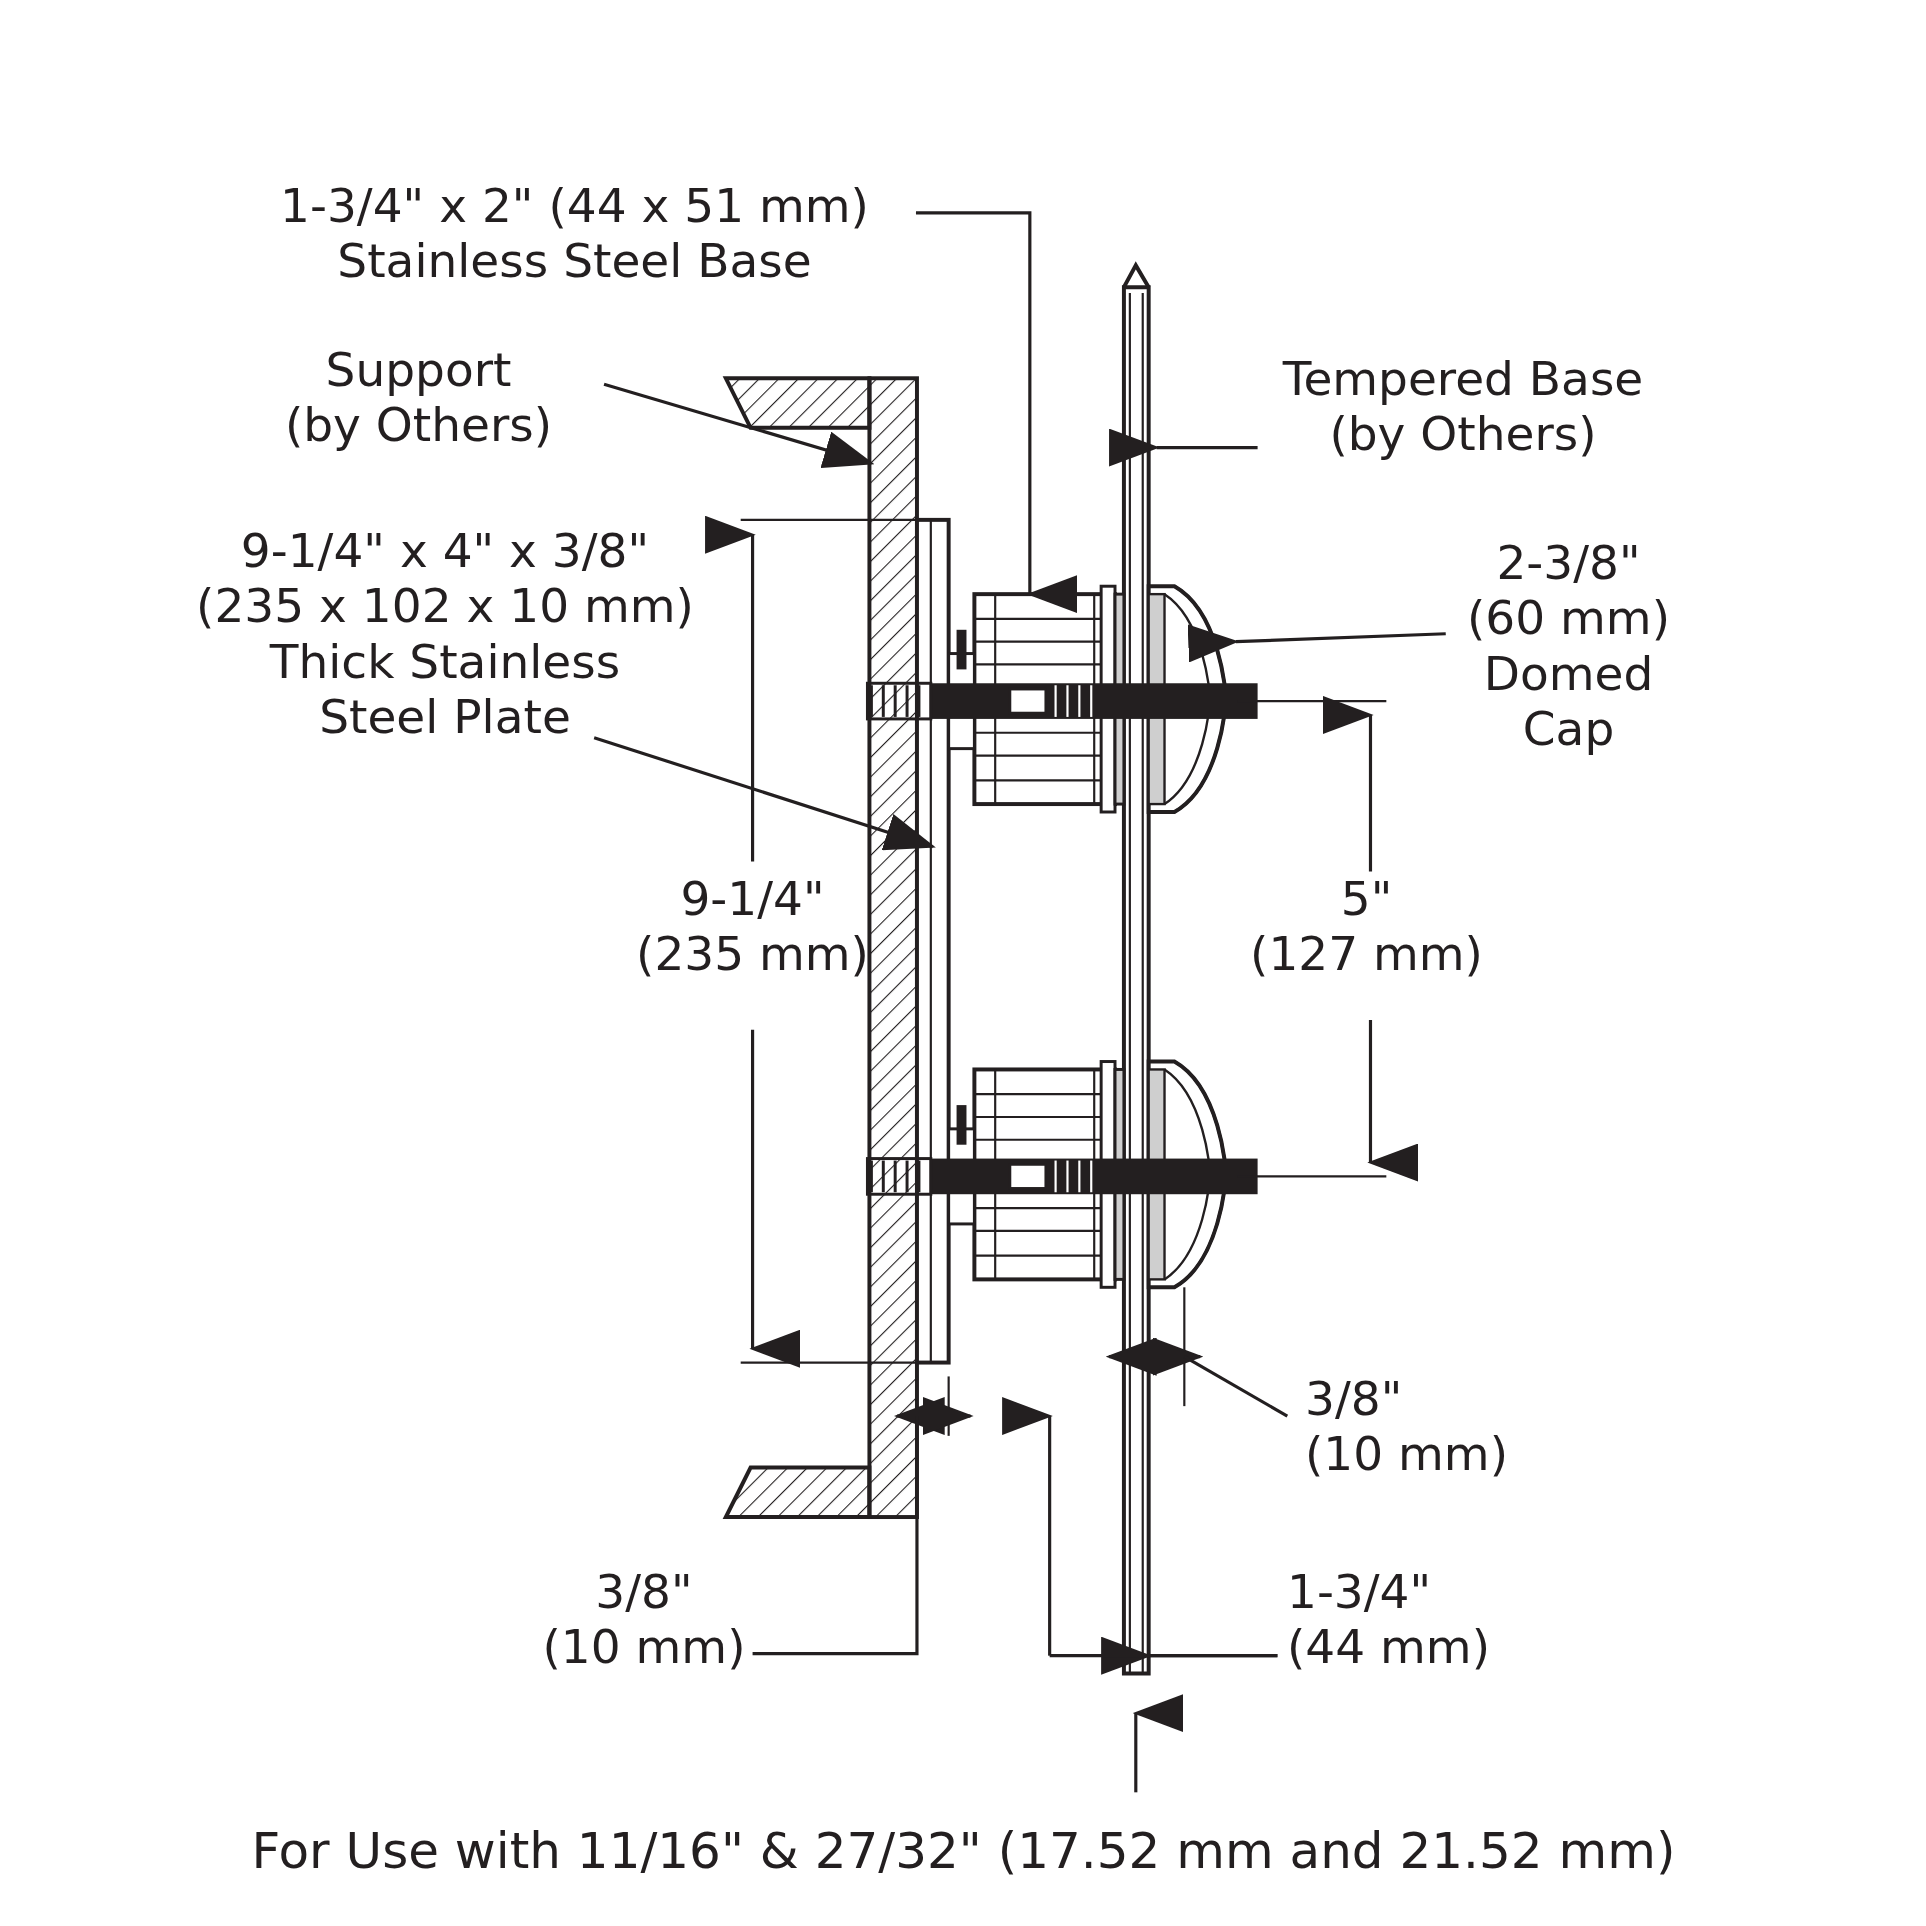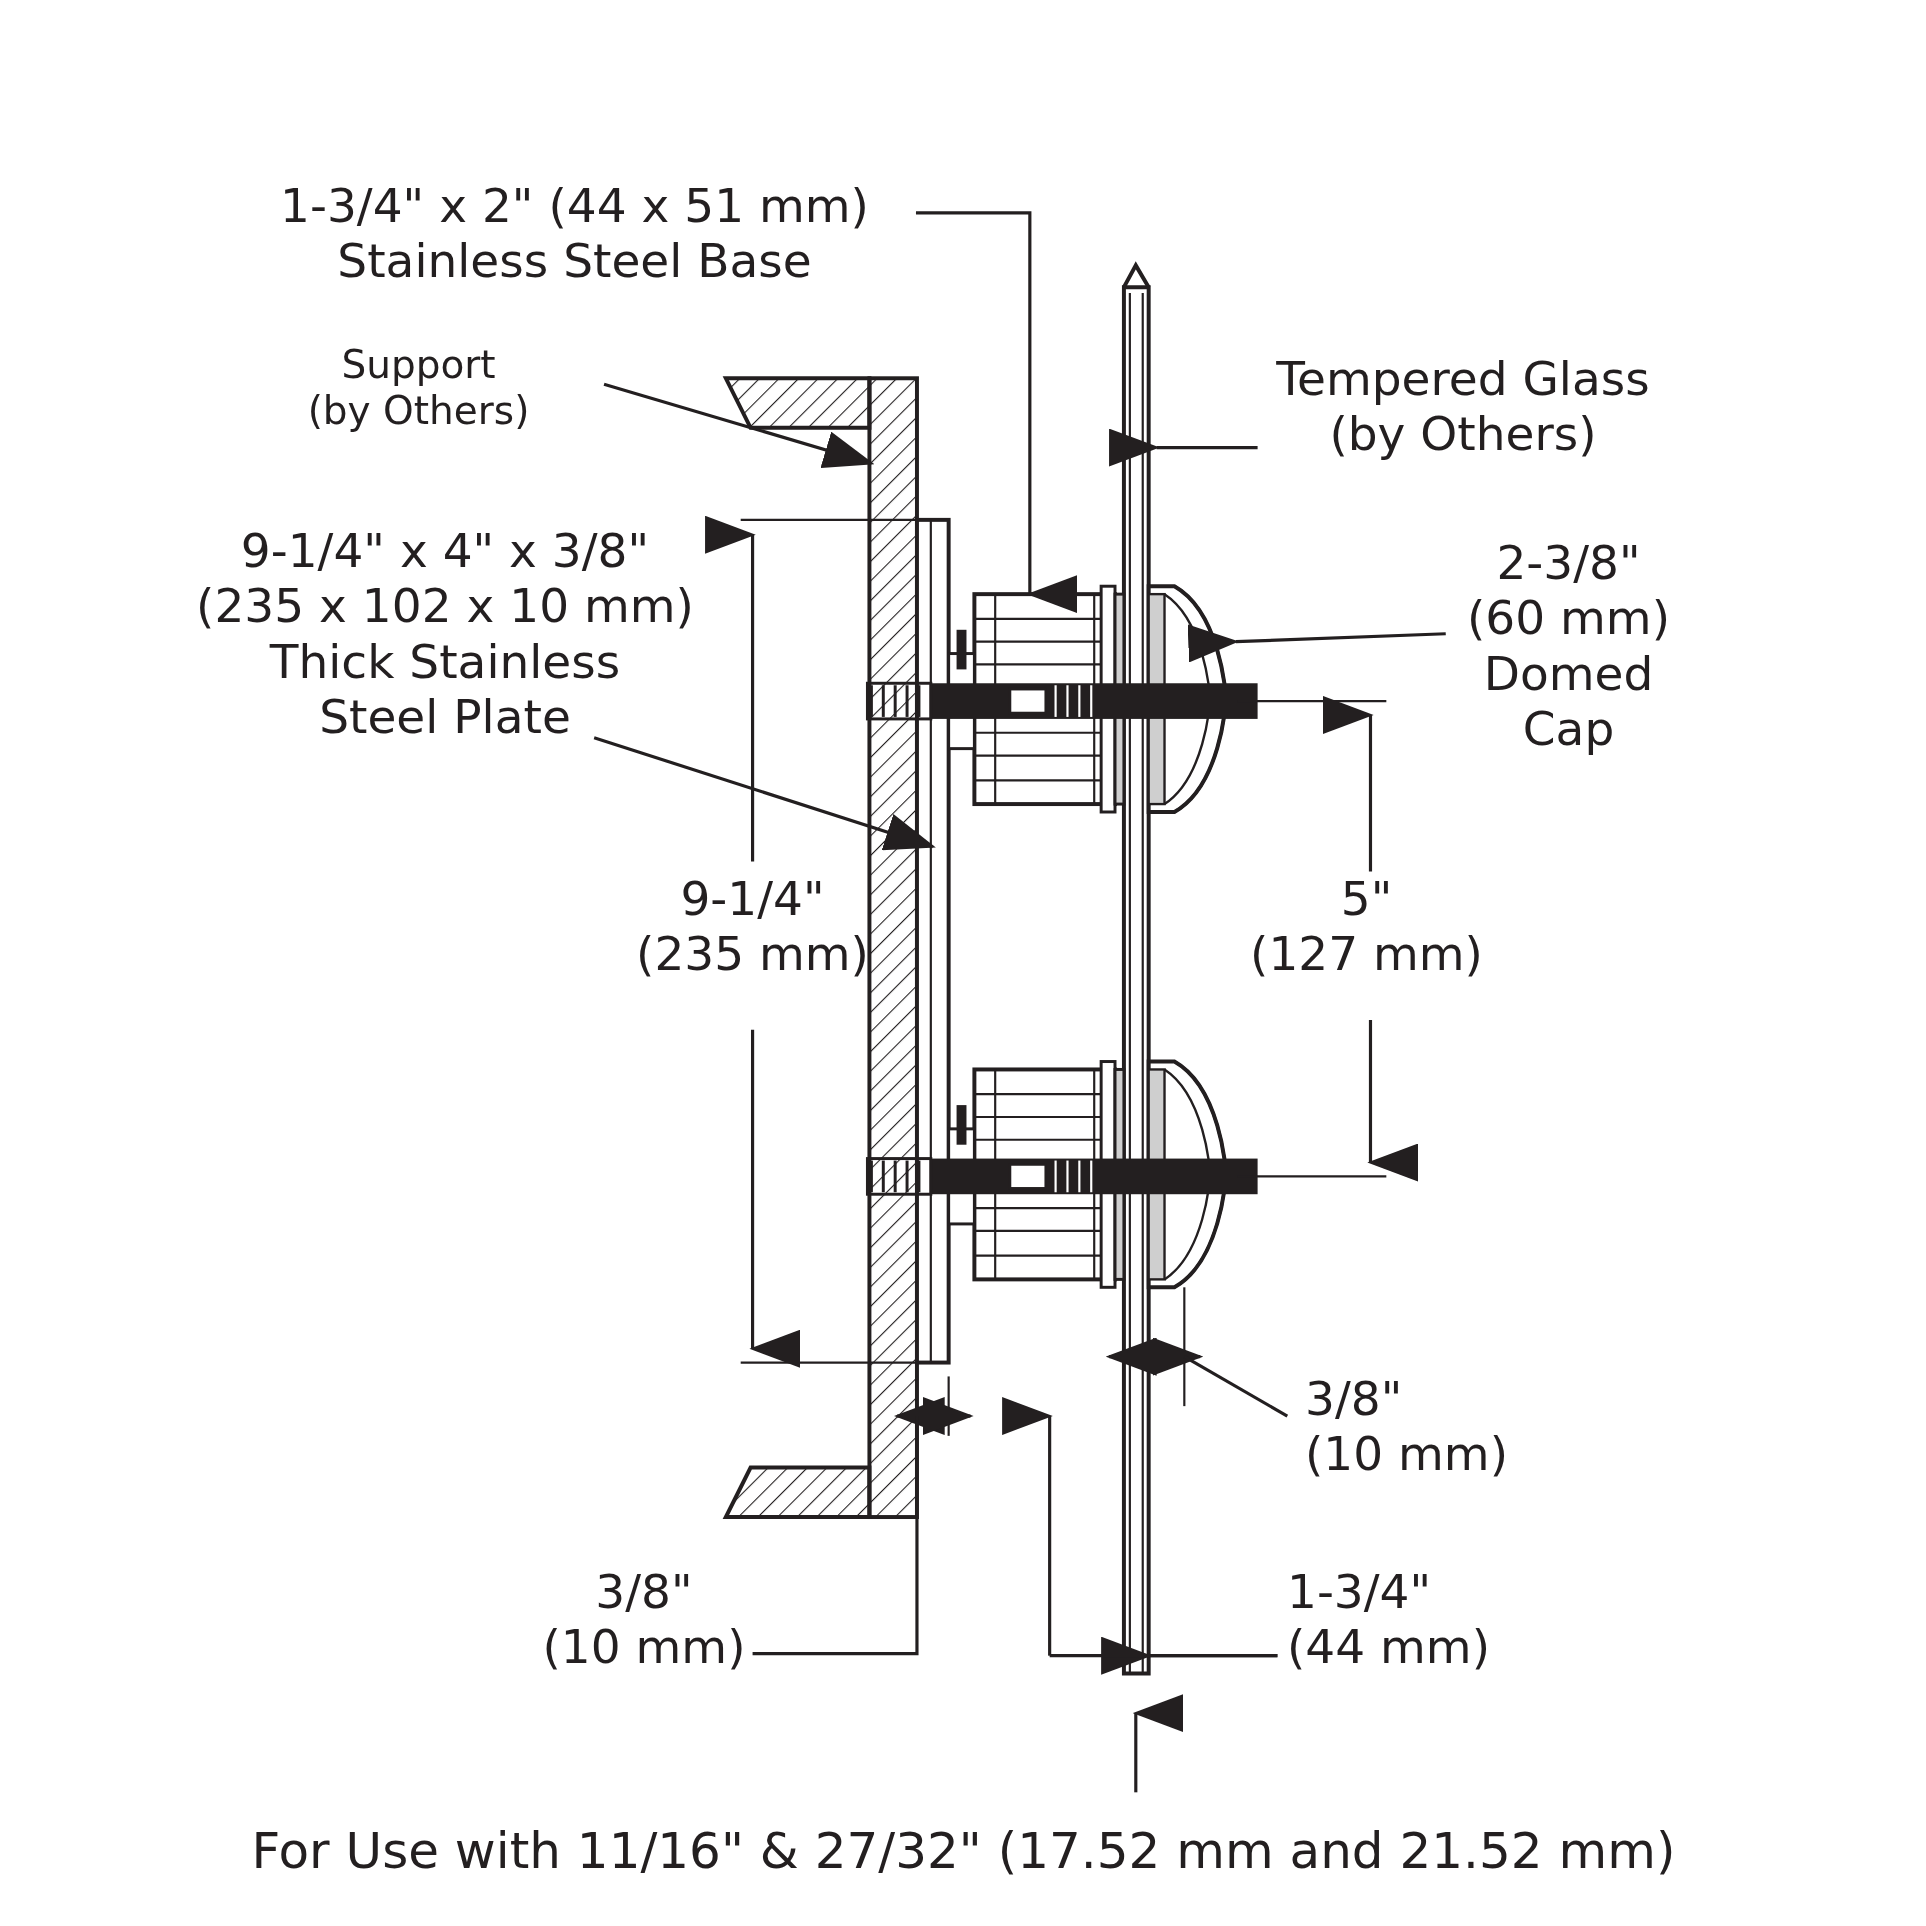--- a/index.html
+++ b/index.html
@@ -219,29 +219,29 @@
     <g>
       <path d="M1060,1430 L1060,1672" class="ln med" marker-start="url(#arrowU)"></path>
       <line x1="1060" y1="1672" x2="1290" y2="1672" class="ln med"></line>
     </g>
 
   </svg>
 
   <div class="lbl center" style="left:248px; top:178px; width:653px; font-size:47px;">1-3/4" x 2" (44 x 51 mm)
 Stainless Steel Base</div>
 
-  <div class="lbl center" style="left:255px; top:342px; width:327px; font-size:39px;">Support
+  <div class="lbl center" style="left:255px; top:342px; width:327px; font-size:47px;">Support
 (by Others)</div>
 
   <div class="lbl center" style="left:168px; top:523px; width:554px; font-size:47px;">9-1/4" x 4" x 3/8"
 (235 x 102 x 10 mm)
 Thick Stainless
 Steel Plate</div>
 
-  <div class="lbl center" style="left:1265px; top:351px; width:396px; font-size:47px;">Tempered Glass
+  <div class="lbl center" style="left:1265px; top:351px; width:396px; font-size:47px;">Tempered Base
 (by Others)</div>
 
   <div class="lbl center" style="left:1440px; top:535px; width:257px; font-size:47px;">2-3/8"
 (60 mm)
 Domed
 Cap</div>
 
   <div class="lbl center" style="left:584px; top:871px; width:337px; font-size:47px;">9-1/4"
 (235 mm)</div>
 

